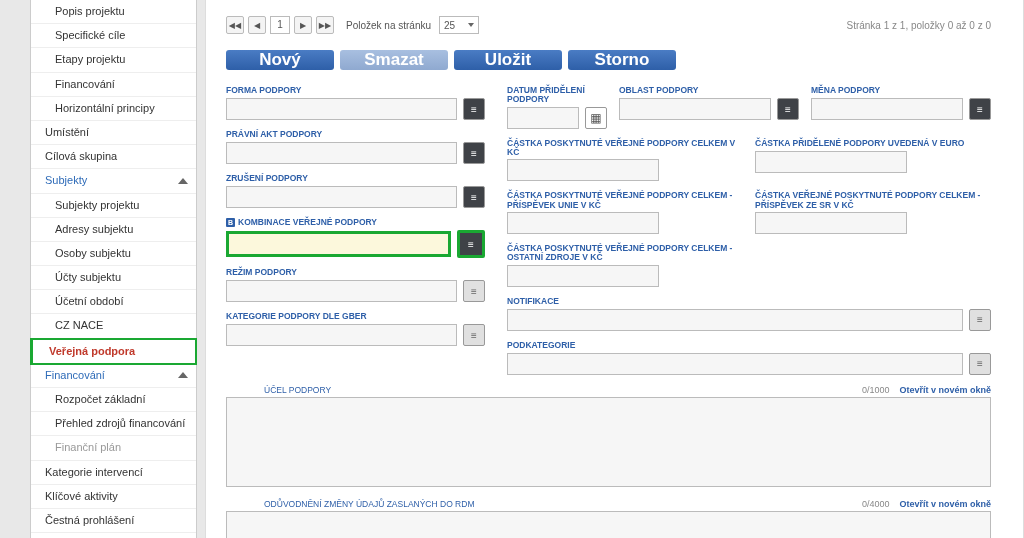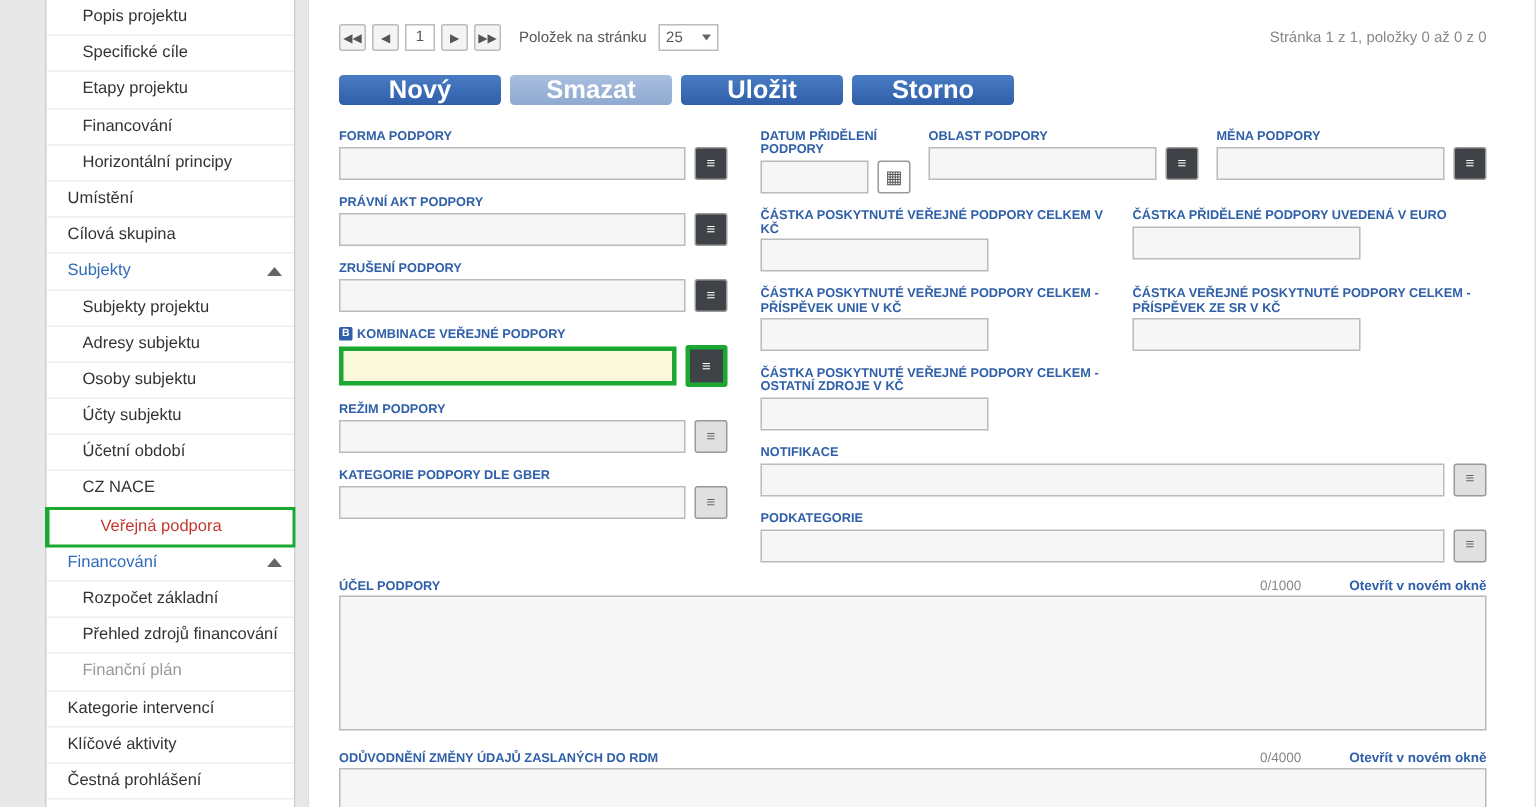--- a/index.html
+++ b/index.html
@@ -41,21 +41,22 @@
       justify-content: space-between;
       align-items: center;
     }
     .nav-item.plain-section { color: #333; }
     .nav-item.active {
       background: #fff;
       color: #c0392b;
       border: 2px solid #1aa832;
       border-left-width: 3px;
       margin: -1px;
-      padding-left: 34px;
+      padding-left: 16px;
+      font-weight: bold;
     }
     .nav-item.disabled { color: #999; }
     .chevron {
       width: 0; height: 0;
       border-left: 5px solid transparent;
       border-right: 5px solid transparent;
       border-bottom: 6px solid #666;
     }
 
     
@@ -216,22 +217,22 @@
     .row-fields .field { flex: 1; }
 
     .fullwidth-field { grid-column: 1 / span 2; }
     .textarea-wrap { position: relative; }
     .textarea-header {
       display: flex;
       justify-content: space-between;
       font-size: 9px;
       margin-bottom: 2px;
     }
-    .textarea-label { font-weight: bold; color: #2e5fa8; text-transform: uppercase; font-size: 8.5px; }
-    .textarea-meta { display: flex; gap: 32px; align-items: center; }
+    .textarea-label { font-weight: normal; color: #2e5fa8; text-transform: uppercase; font-size: 8.5px; margin-left: 38px; }
+    .textarea-meta { display: flex; gap: 10px; align-items: center; }
     .textarea-count { color: #888; }
     .textarea-link {
       color: #2e5fa8;
       font-weight: bold;
       cursor: pointer;
     }
     .textarea {
       width: 100%;
       height: 90px;
       border: 1px solid #bbb;

